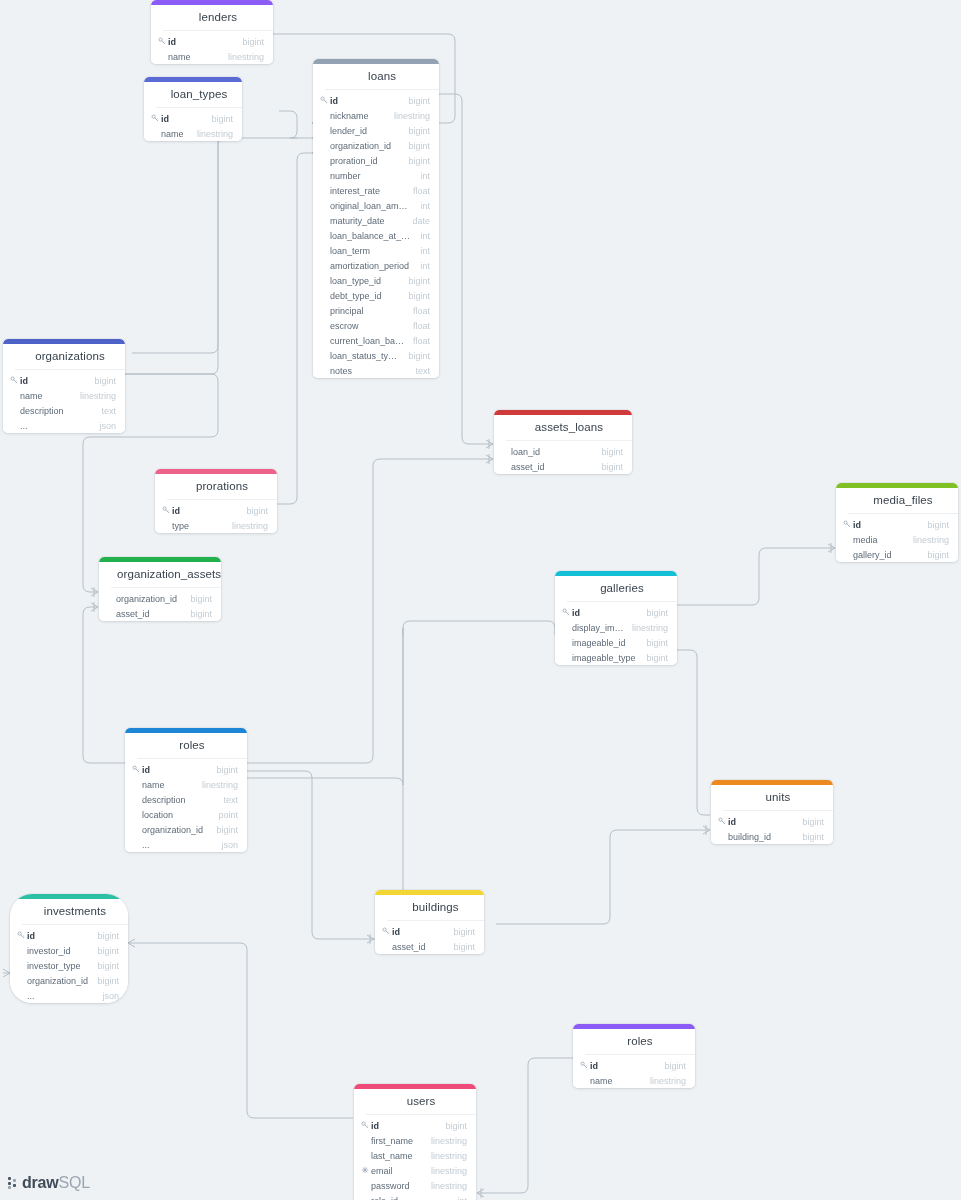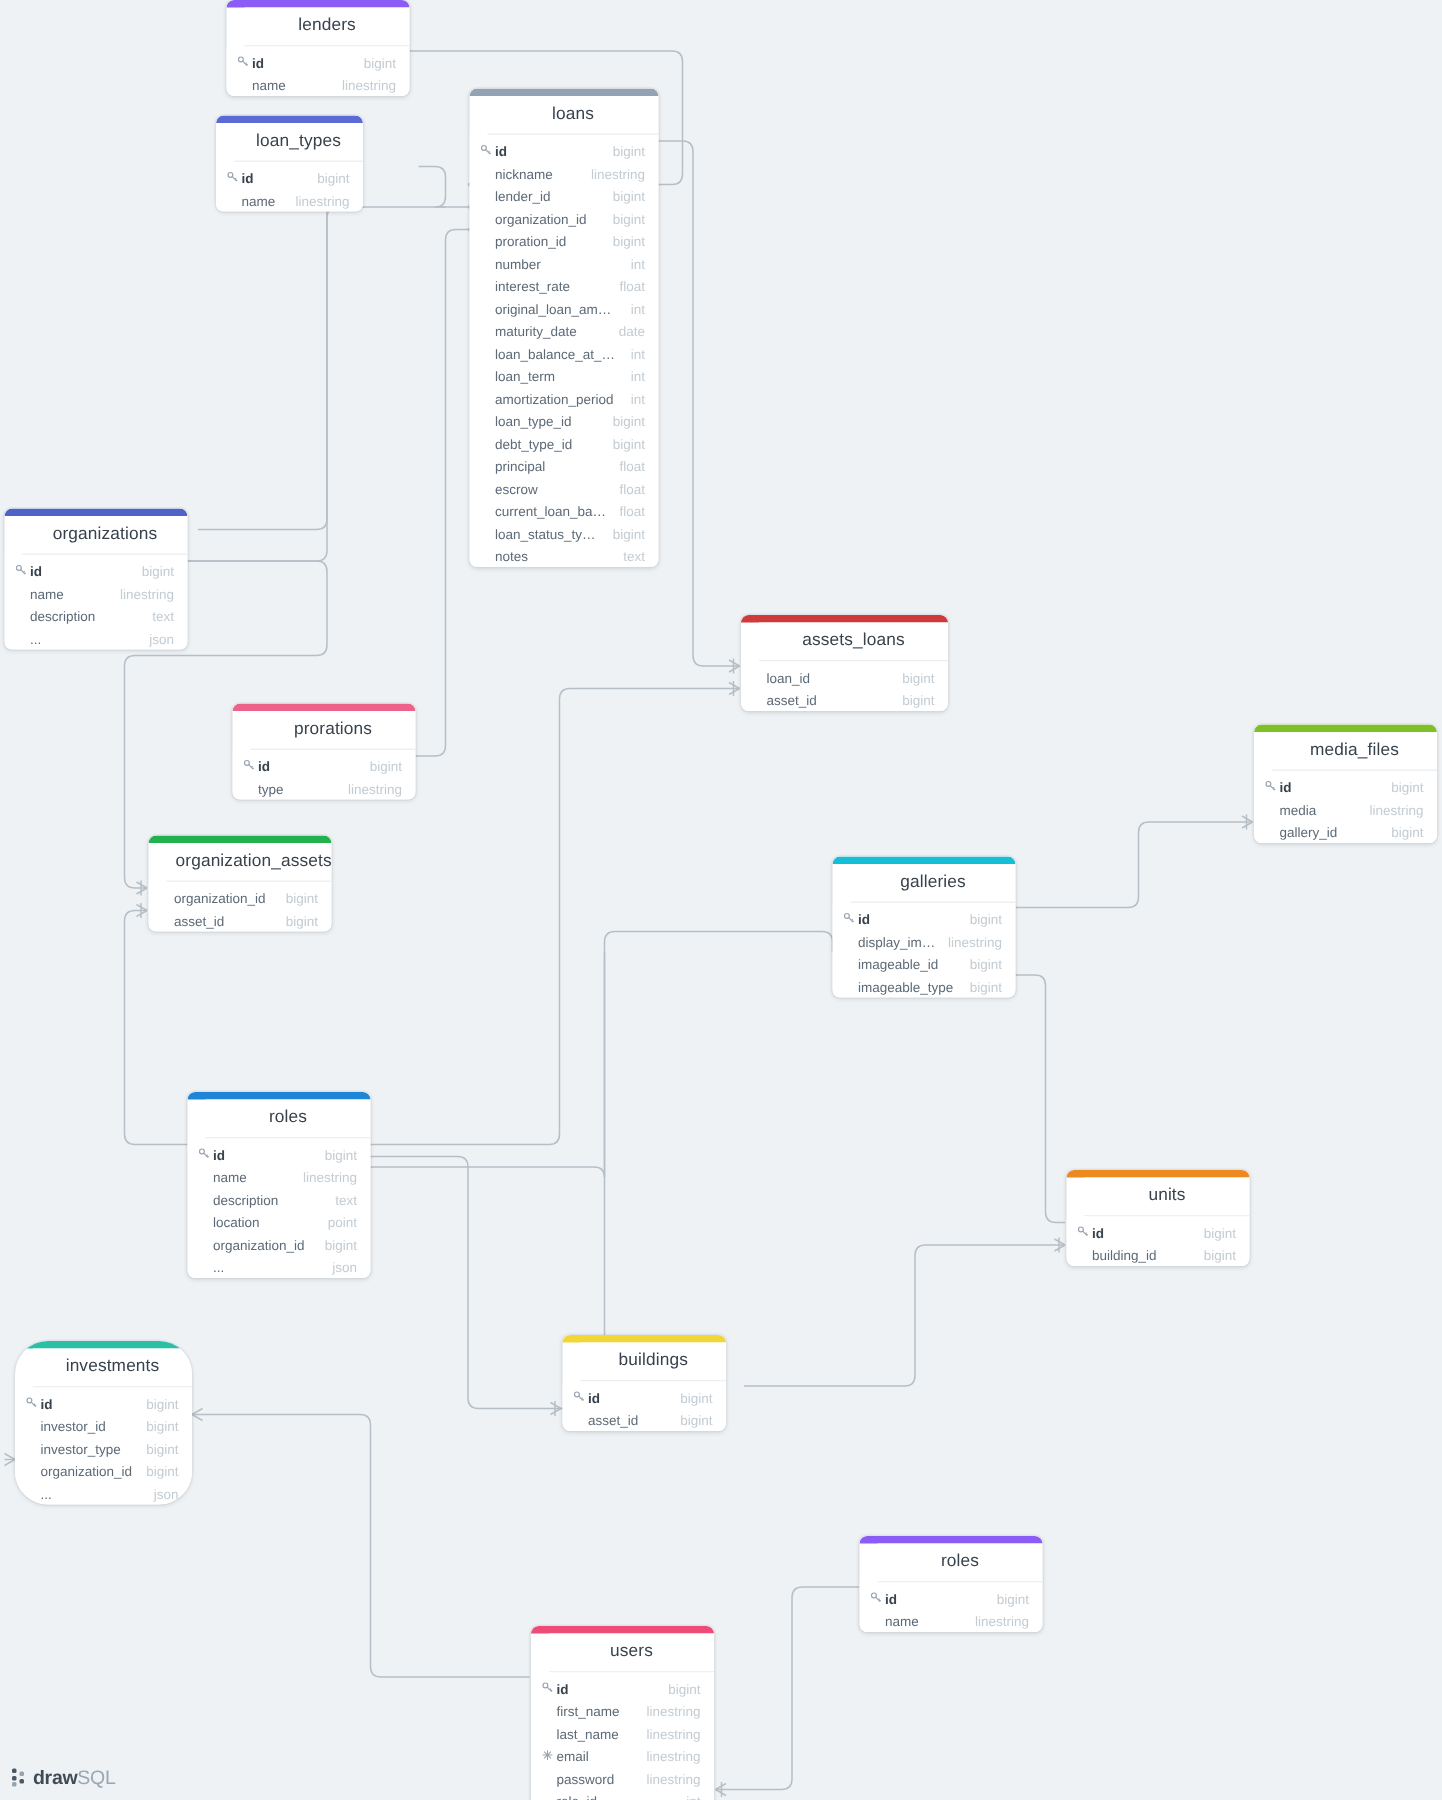--- a/index.html
+++ b/index.html
@@ -89,21 +89,21 @@
     flex: 0 0 auto;
     color: #c3ccd3;
     padding-left: 8px;
   }
   .watermark {
     position: absolute;
     left: 8px;
     bottom: 8px;
     display: flex;
     align-items: center;
-    font-size: 13px;
+    font-size: 16px;
     letter-spacing: -0.2px;
   }
   .wm-mark {
     width: 11px; height: 12px;
     position: relative;
     margin-right: 3px;
   }
   .wm-mark i {
     position: absolute;
     background: #4a5764;

